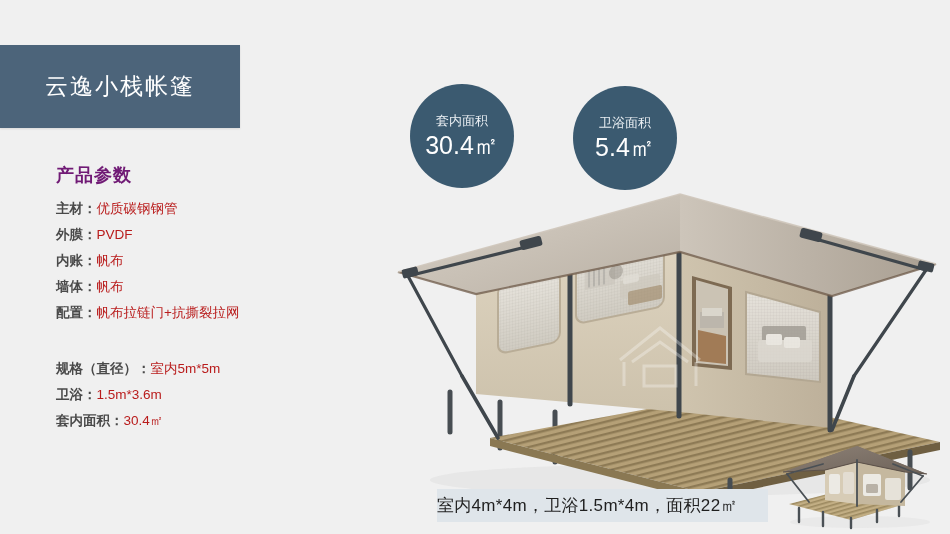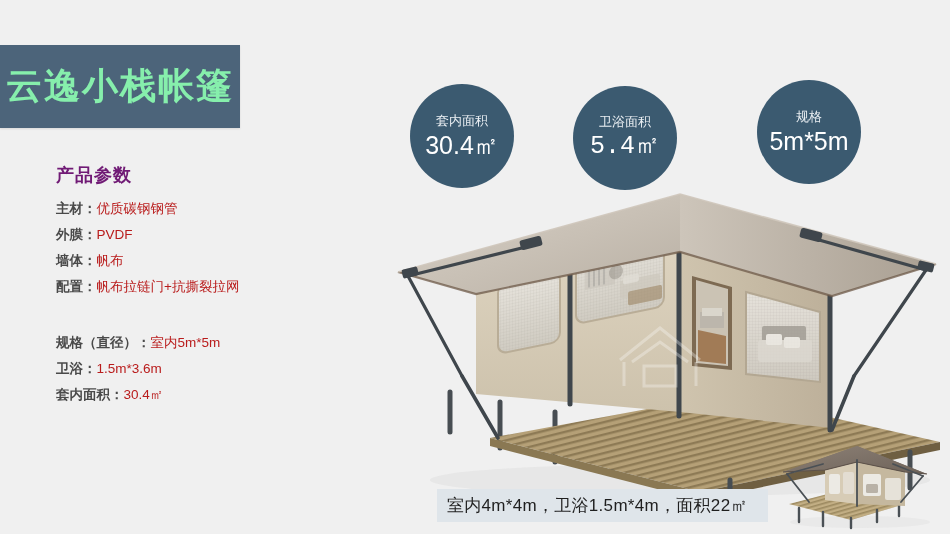--- a/index.html
+++ b/index.html
@@ -28,23 +28,23 @@
     top: 45px;
     width: 240px;
     height: 83px;
     background: #4c647a;
     display: flex;
     align-items: center;
     justify-content: center;
     box-shadow: 0 1px 2px rgba(0,0,0,0.10);
   }
   .title-banner .title-text {
-    color: #86efac;
-    font-size: 36px;
-    font-weight: bold;
+    color: #ffffff;
+    font-size: 23px;
+    font-weight: normal;
     letter-spacing: 2px;
     white-space: nowrap;
   }
 
   
   .spec-col {
     position: absolute;
     left: 56px;
     top: 163px;
     width: 300px;
@@ -94,21 +94,21 @@
     line-height: 1.1;
     margin-bottom: 3px;
     color: #e9eef2;
   }
   .badge .badge-value {
     font-size: 25px;
     line-height: 1.05;
     color: #ffffff;
   }
   #badge-1 { left: 410px; top: 84px; width: 104px; height: 104px; }
-  #badge-2 { left: 573px; top: 86px; width: 104px; height: 104px; font-family: Liberation Mono, monospace; }
+  #badge-2 { left: 573px; top: 86px; width: 104px; height: 104px; }
   #badge-3 { left: 757px; top: 80px; width: 104px; height: 104px; }
 
   
   .tent-stage {
     position: absolute;
     left: 380px;
     top: 180px;
     width: 570px;
     height: 320px;
   }
@@ -127,21 +127,20 @@
   
   .caption-bar {
     position: absolute;
     left: 437px;
     top: 489px;
     width: 331px;
     height: 33px;
     background: #dfe5ea;
     display: flex;
     align-items: center;
-    padding-left: 10px;
     box-sizing: border-box;
   }
   .caption-bar .caption-text {
     color: #1f1f1f;
     font-size: 17px;
     white-space: nowrap;
     letter-spacing: 0.3px;
   }
 
   
@@ -169,20 +168,23 @@
     <div class="section">
       <div class="section-heading">产品参数</div>
 
       <div class="spec-row">
         <span class="spec-label">主材：</span><span class="spec-value">优质碳钢钢管</span>
       </div>
       <div class="spec-row">
         <span class="spec-label">外膜：</span><span class="spec-value">PVDF</span>
       </div>
       <div class="spec-row">
+        <span class="spec-label">内账：</span><span class="spec-value">帆布</span>
+      </div>
+      <div class="spec-row">
         <span class="spec-label">墙体：</span><span class="spec-value">帆布</span>
       </div>
       <div class="spec-row">
         <span class="spec-label">配置：</span><span class="spec-value">帆布拉链门+抗撕裂拉网</span>
       </div>
     </div>
 
     <div class="section-gap"></div>
 
     <div class="section">
@@ -199,24 +201,20 @@
     </div>
   </div>
 
   <div class="badge" id="badge-1">
     <span class="badge-label">套内面积</span>
     <span class="badge-value">30.4㎡</span>
   </div>
   <div class="badge" id="badge-2">
     <span class="badge-label">卫浴面积</span>
     <span class="badge-value">5.4㎡</span>
-  </div>
-  <div class="badge" id="badge-3">
-    <span class="badge-label">规格</span>
-    <span class="badge-value">5m*5m</span>
   </div>
 
   <div class="tent-stage">
     <svg width="570" height="320" viewBox="0 0 570 320" xmlns="http://www.w3.org/2000/svg">
       <defs>
         <linearGradient id="roofTop" x1="0" y1="0" x2="1" y2="1">
           <stop offset="0%" stop-color="#d9d2c8"></stop>
           <stop offset="100%" stop-color="#b9b0a4"></stop>
         </linearGradient>
         <linearGradient id="roofRight" x1="0" y1="0" x2="1" y2="0">

